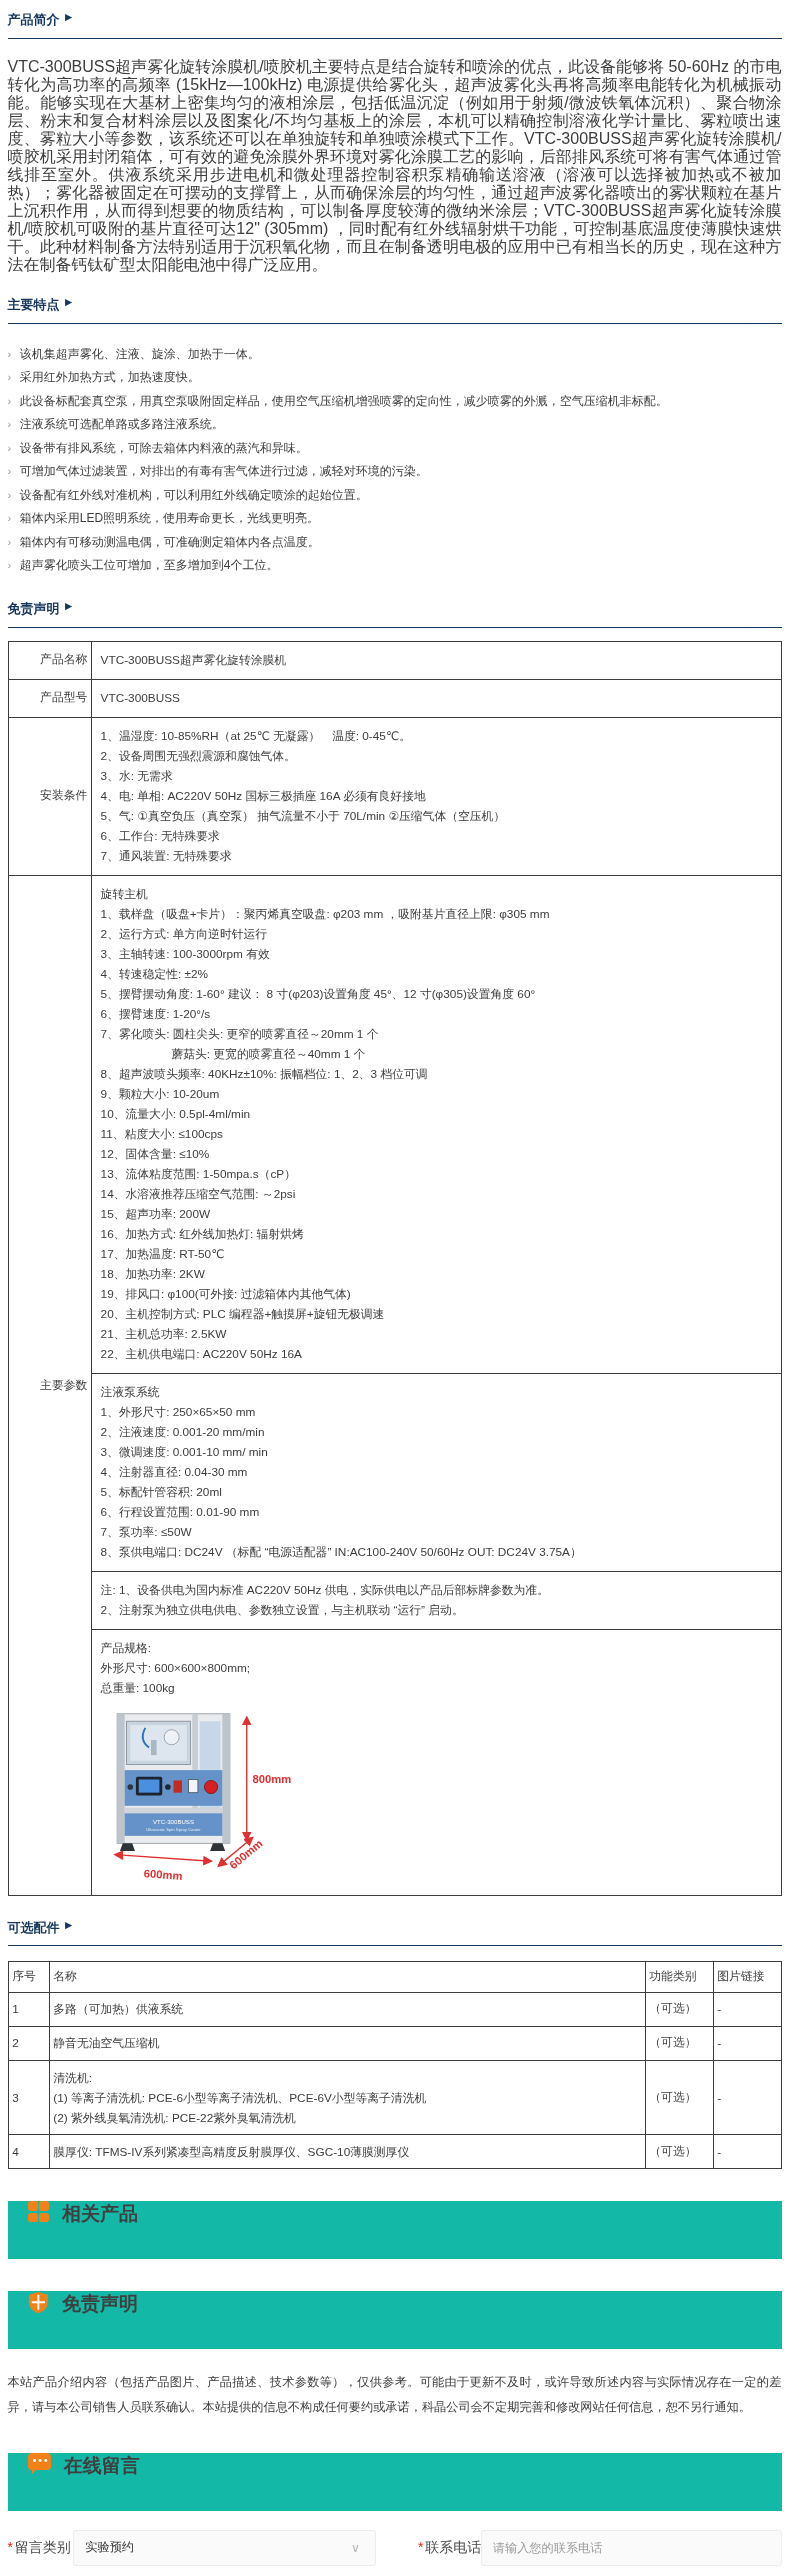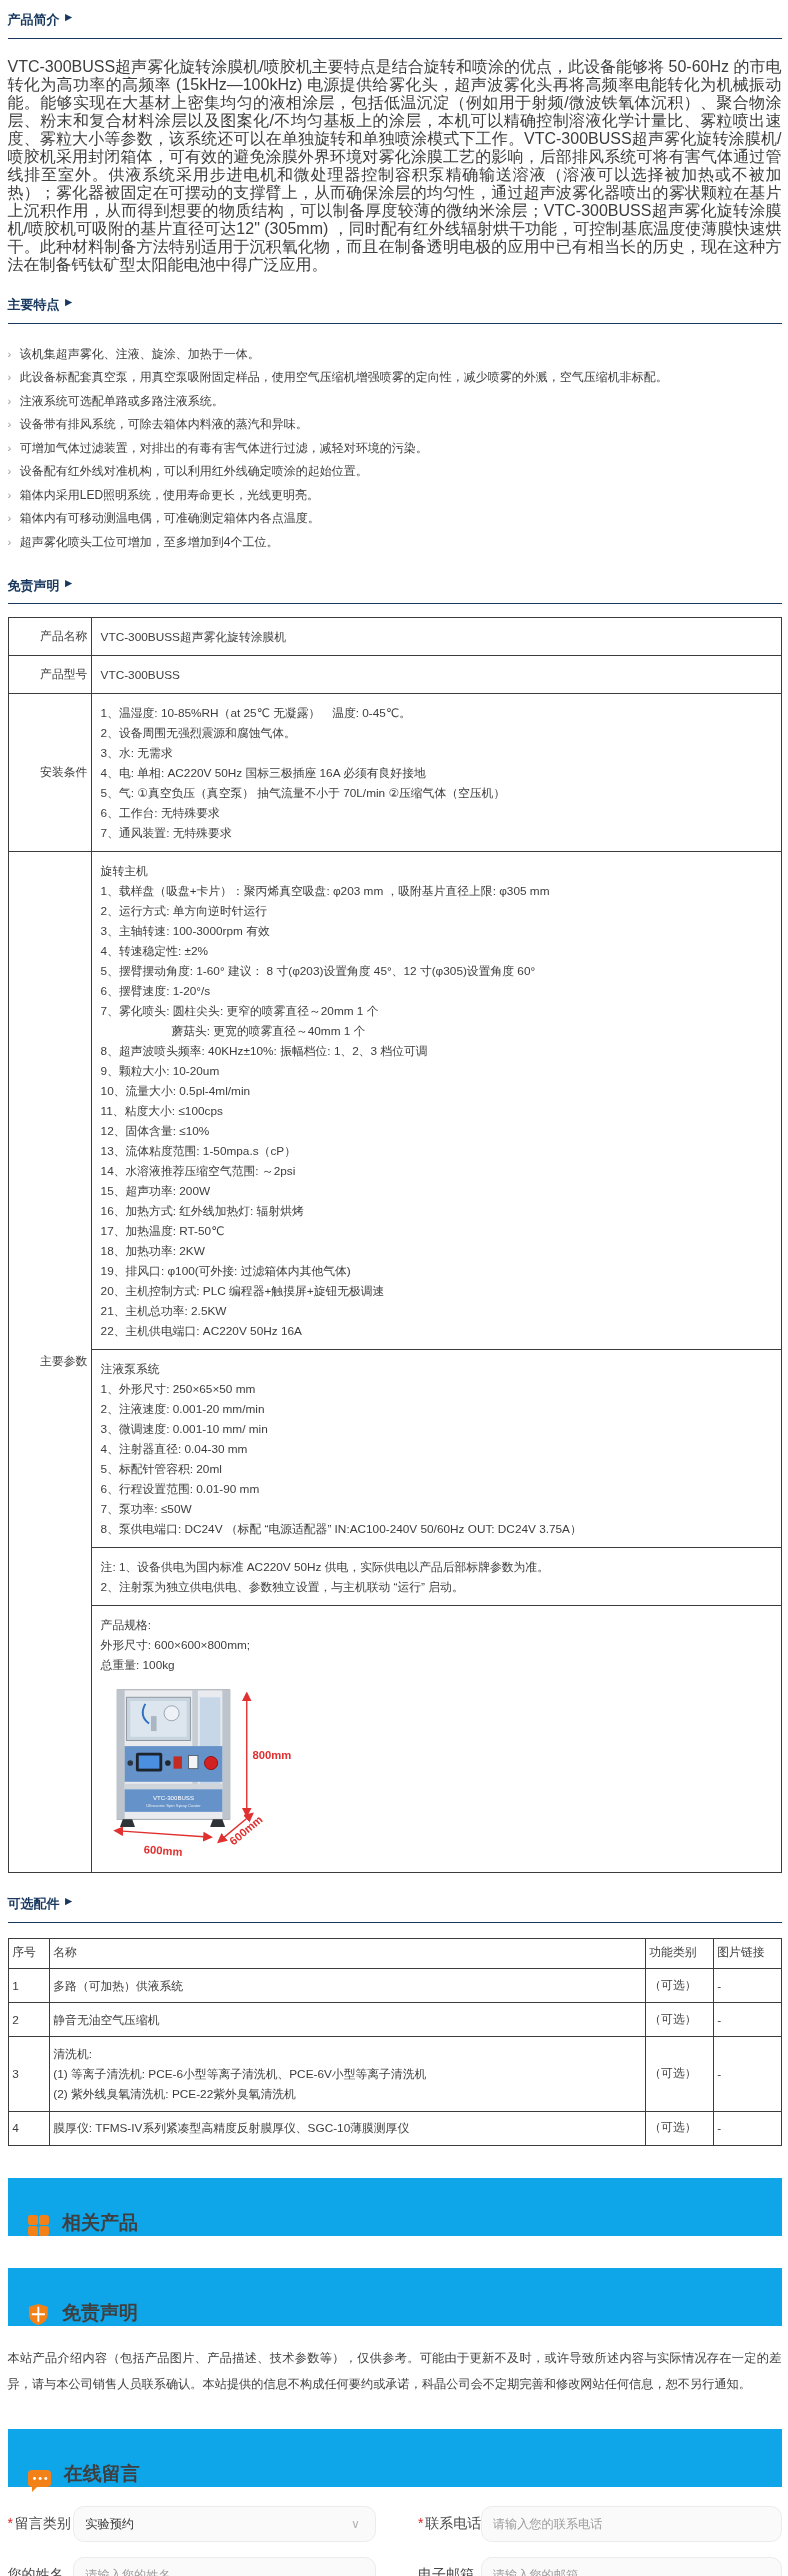--- a/index.html
+++ b/index.html
@@ -27,36 +27,36 @@
   .ln{white-space:pre-wrap;}
   .spec-table .ln{line-height:20px;}
 
   .machine-wrap{margin:9.4px 0 1.9px 3.8px;}
 
   .acc-table{margin-top:15px;margin-bottom:32px;}
   .acc-table td,.acc-table th{border:0.9px solid #3c3c3c;font-size:11.8px;color:#3d3d3d;font-weight:normal;text-align:left;vertical-align:middle;padding:6.6px 3.8px;}
   .acc-table .ln{line-height:20px;}
 
   
-  .band{height:58px;background:#0ea5e9;display:flex;align-items:flex-end;padding-left:20.7px;box-sizing:border-box;margin-top:32px;}
+  .band{height:58px;background:#14b8a6;display:flex;align-items:flex-start;padding-left:20.7px;box-sizing:border-box;margin-top:32px;}
   .band:first-of-type{margin-top:0;}
   .band .band-title{font-size:19px;font-weight:bold;color:#3f3f3f;margin-left:13px;}
   .icon-related{display:grid;grid-template-columns:9.4px 9.4px;grid-gap:1.9px;width:20.7px;}
   .icon-related i{width:9.4px;height:9.4px;background:#f28118;border-radius:2.8px;display:block;}
   .icon-chat{position:relative;width:22.6px;height:17px;background:#f28118;border-radius:3.8px;display:inline-block;}
   .icon-chat::after{content:"";position:absolute;left:3.8px;bottom:-4.7px;border:3.8px solid transparent;border-top-color:#f28118;border-left-color:#f28118;}
   .icon-chat .dots{position:absolute;left:4.7px;top:6.6px;width:2.8px;height:2.8px;border-radius:50%;background:#fff;box-shadow:5.6px 0 0 #fff,11.3px 0 0 #fff;}
 
   .disclaimer-body{font-size:12.2px;line-height:25.4px;color:#3d3d3d;margin:20.7px 0 0 0;text-align:justify;}
 
   
   .form-grid{display:grid;grid-template-columns:58px 303px auto 55px 301px;column-gap:7.5px;row-gap:15px;margin-top:19px;align-items:center;}
   .f-label{font-size:14px;color:#4a4a4a;text-align:left;white-space:nowrap;}
   .req{color:#e02020;margin-right:1.9px;}
-  .field,.f-select{box-sizing:border-box;height:36px;background:#fafafa;border:0.9px solid #ececec;border-radius:11px;font-size:12.2px;color:#333;padding:0 11.3px;width:100%;outline:none;}
+  .field,.f-select{box-sizing:border-box;height:36px;background:#fafafa;border:0.9px solid #ececec;border-radius:3px;font-size:12.2px;color:#333;padding:0 11.3px;width:100%;outline:none;}
   .field::placeholder{color:#9c9c9c;}
   .f-select{display:flex;align-items:center;justify-content:space-between;cursor:pointer;}
   .f-select .chev{color:#b5b5b5;font-size:12.2px;margin-right:3.8px;}
 </style>
 </head>
 <body>
 
 <div class="page">
 
   <div class="sec-head">
@@ -66,20 +66,21 @@
   <div class="sec-line"></div>
   <p class="intro-body">VTC-300BUSS超声雾化旋转涂膜机/喷胶机主要特点是结合旋转和喷涂的优点，此设备能够将 50-60Hz 的市电转化为高功率的高频率 (15kHz—100kHz) 电源提供给雾化头，超声波雾化头再将高频率电能转化为机械振动能。能够实现在大基材上密集均匀的液相涂层，包括低温沉淀（例如用于射频/微波铁氧体沉积）、聚合物涂层、粉末和复合材料涂层以及图案化/不均匀基板上的涂层，本机可以精确控制溶液化学计量比、雾粒喷出速度、雾粒大小等参数，该系统还可以在单独旋转和单独喷涂模式下工作。VTC-300BUSS超声雾化旋转涂膜机/喷胶机采用封闭箱体，可有效的避免涂膜外界环境对雾化涂膜工艺的影响，后部排风系统可将有害气体通过管线排至室外。供液系统采用步进电机和微处理器控制容积泵精确输送溶液（溶液可以选择被加热或不被加热）；雾化器被固定在可摆动的支撑臂上，从而确保涂层的均匀性，通过超声波雾化器喷出的雾状颗粒在基片上沉积作用，从而得到想要的物质结构，可以制备厚度较薄的微纳米涂层；VTC-300BUSS超声雾化旋转涂膜机/喷胶机可吸附的基片直径可达12" (305mm) ，同时配有红外线辐射烘干功能，可控制基底温度使薄膜快速烘干。此种材料制备方法特别适用于沉积氧化物，而且在制备透明电极的应用中已有相当长的历史，现在这种方法在制备钙钛矿型太阳能电池中得广泛应用。</p>
 
   <div class="sec-head">
     <span>主要特点</span>
     <span class="arr">▶</span>
   </div>
   <div class="sec-line"></div>
   <div class="features">
       <div class="ln">该机集超声雾化、注液、旋涂、加热于一体。</div>
+      <div class="ln">采用红外加热方式，加热速度快。</div>
       <div class="ln">此设备标配套真空泵，用真空泵吸附固定样品，使用空气压缩机增强喷雾的定向性，减少喷雾的外溅，空气压缩机非标配。</div>
       <div class="ln">注液系统可选配单路或多路注液系统。</div>
       <div class="ln">设备带有排风系统，可除去箱体内料液的蒸汽和异味。</div>
       <div class="ln">可增加气体过滤装置，对排出的有毒有害气体进行过滤，减轻对环境的污染。</div>
       <div class="ln">设备配有红外线对准机构，可以利用红外线确定喷涂的起始位置。</div>
       <div class="ln">箱体内采用LED照明系统，使用寿命更长，光线更明亮。</div>
       <div class="ln">箱体内有可移动测温电偶，可准确测定箱体内各点温度。</div>
       <div class="ln">超声雾化喷头工位可增加，至多增加到4个工位。</div>
     </div>
 

